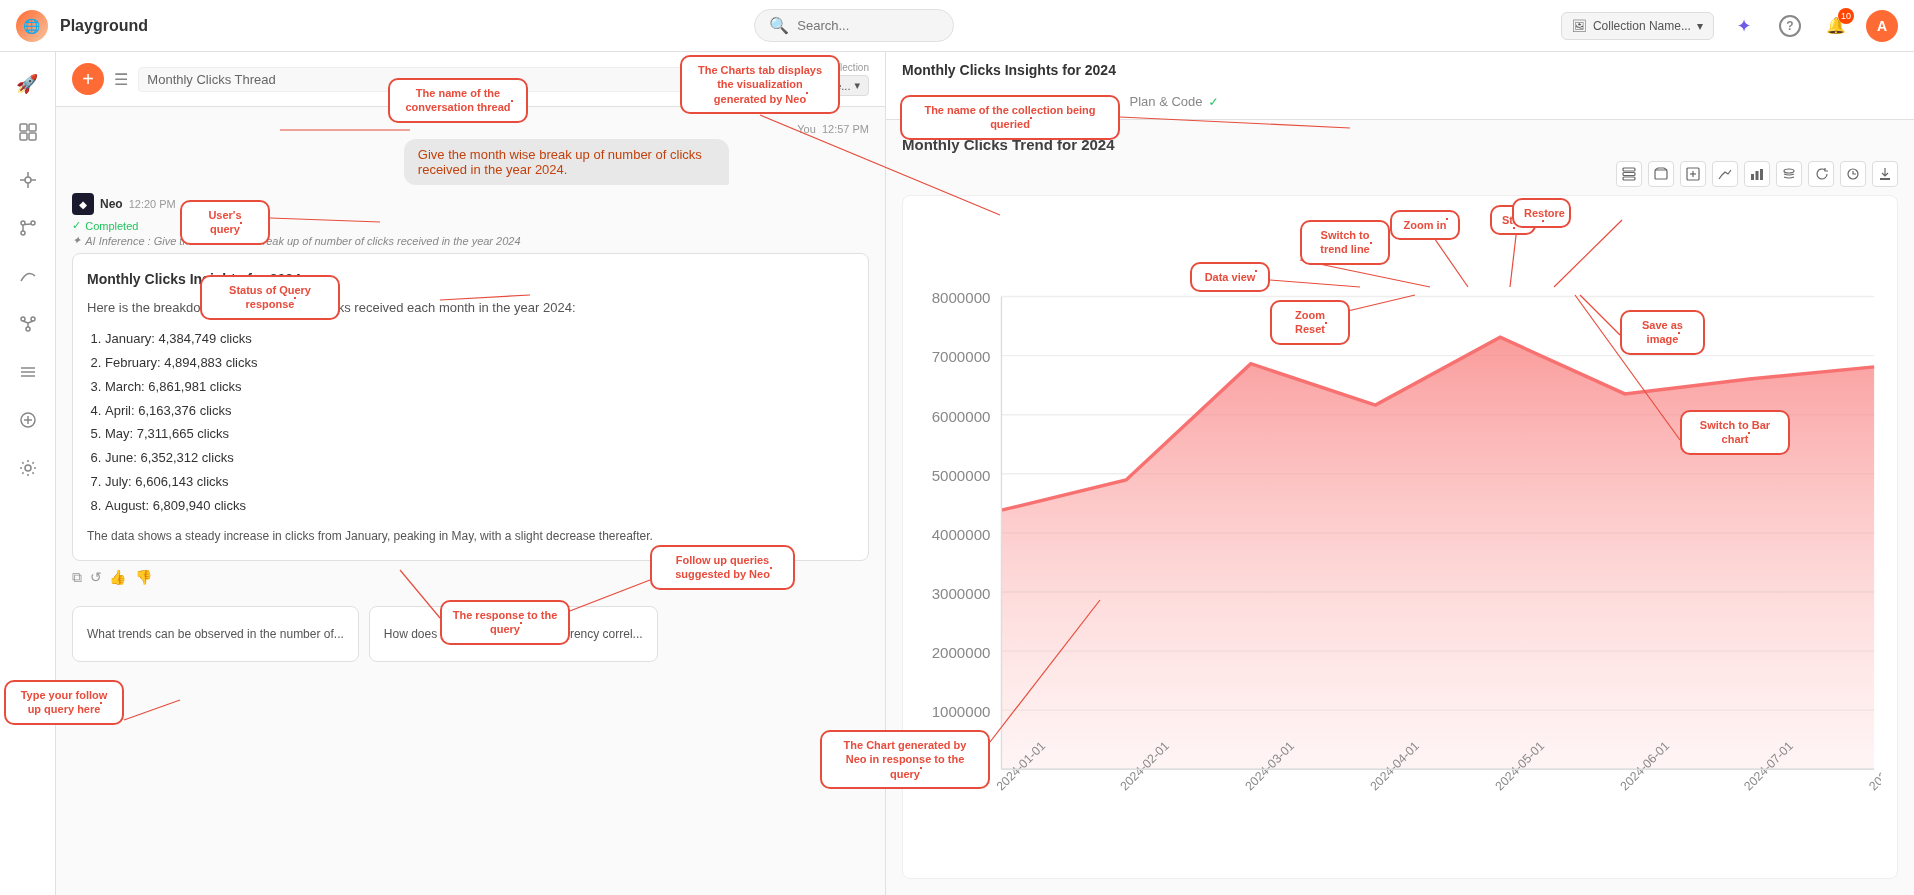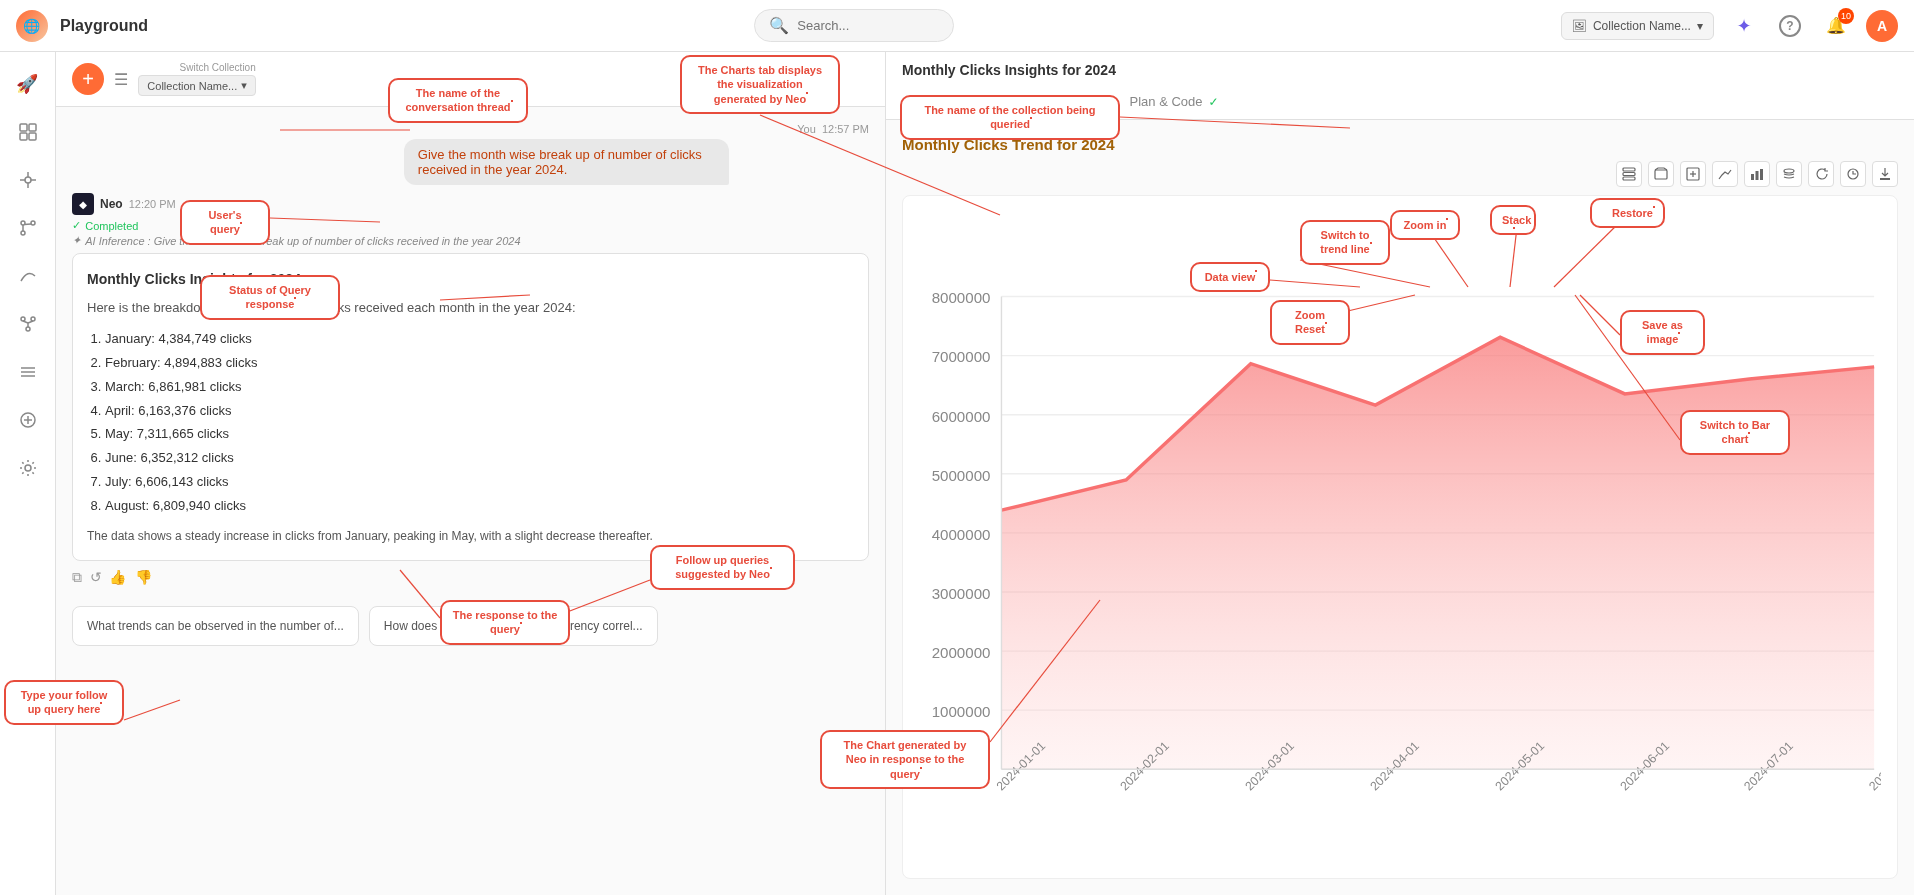--- a/index.html
+++ b/index.html
@@ -70,41 +70,41 @@
     .neo-response-box h4 { font-size: 14px; font-weight: 600; margin-bottom: 8px; }
     .neo-response-box .subtitle { margin-bottom: 10px; color: #555; }
     .neo-response-box ol { padding-left: 18px; margin-bottom: 10px; }
     .neo-response-box ol li { margin-bottom: 3px; }
     .neo-response-box .summary { color: #555; font-size: 12px; }
     .message-actions { display: flex; align-items: center; gap: 8px; margin-top: 8px; }
     .msg-action-btn { font-size: 14px; color: #999; cursor: pointer; }
 
     
     .suggestions-row { display: flex; gap: 10px; padding: 8px 0; flex-wrap: wrap; }
-    .suggestion-chip { background: #fff; border: 1px solid #e0e0e0; border-radius: 8px; padding: 12px 14px; font-size: 12px; color: #555; cursor: pointer; max-width: 300px; white-space: nowrap; overflow: hidden; text-overflow: ellipsis; }
+    .suggestion-chip { background: #fff; border: 1px solid #e0e0e0; border-radius: 8px; padding: 20px 14px; font-size: 12px; color: #555; cursor: pointer; max-width: 300px; white-space: nowrap; overflow: hidden; text-overflow: ellipsis; }
 
     
     .chat-input-area { padding: 10px 16px 8px; border-top: 1px solid #e0e0e0; background: #fff; }
     .chat-input-box { display: flex; align-items: center; border: 1px solid #e0e0e0; border-radius: 8px; padding: 8px 12px; gap: 8px; background: #fff; }
     .chat-input-box input { flex: 1; border: none; outline: none; font-size: 13px; color: #333; }
     .send-btn { width: 28px; height: 28px; background: #ff6b35; border-radius: 50%; color: #fff; font-size: 14px; display: flex; align-items: center; justify-content: center; cursor: pointer; }
     .chat-footer { display: flex; justify-content: space-between; align-items: center; padding: 4px 0; font-size: 11px; color: #999; }
 
     
     .chart-panel { flex: 1; display: flex; flex-direction: column; background: #fafafa; overflow: hidden; }
     .chart-panel-header { padding: 10px 16px 0; background: #fff; border-bottom: 1px solid #e0e0e0; }
     .chart-title-row { font-size: 14px; font-weight: 600; color: #333; margin-bottom: 8px; }
     .chart-tabs { display: flex; align-items: center; gap: 0; }
     .chart-tab { display: flex; align-items: center; gap: 6px; padding: 8px 20px; cursor: pointer; font-size: 13px; color: #888; border-bottom: 2px solid transparent; }
     .chart-tab.active { color: #ff6b35; border-bottom: 2px solid #ff6b35; }
     .chart-tab .check { color: #22c55e; font-size: 12px; }
 
     
     .chart-content { flex: 1; padding: 16px; overflow: hidden; position: relative; }
-    .chart-inner-title { font-size: 15px; font-weight: 600; color: #a16207; margin-bottom: 8px; }
+    .chart-inner-title { font-size: 15px; font-weight: 600; color: #404040; margin-bottom: 8px; }
     .chart-toolbar { display: flex; align-items: center; justify-content: flex-end; gap: 6px; margin-bottom: 8px; }
     .chart-tool-btn { width: 26px; height: 26px; border: 1px solid #ddd; border-radius: 4px; background: #fff; display: flex; align-items: center; justify-content: center; cursor: pointer; color: #666; font-size: 13px; }
     .chart-area { flex: 1; background: #fff; border: 1px solid #eee; border-radius: 8px; padding: 16px; position: relative; height: calc(100% - 80px); }
 
     
     .callout {
       position: absolute;
       background: #fff;
       border: 2px solid #e74c3c;
       border-radius: 10px;
@@ -225,20 +225,21 @@
   </div>
 </div>
 
 <div class="main-layout">
 
   <div class="chat-panel">
 
     <div class="chat-header">
       <div class="add-btn">+</div>
       <span class="menu-icon">☰</span>
+      <div class="thread-name">Monthly Clicks Thread</div>
       <div class="collection-right">
         <span class="switch-collection-label">Switch Collection</span>
         <div class="collection-name-tag">
           <span>Collection Name...</span>
           <span>▾</span>
         </div>
       </div>
     </div>
 
     <div class="chat-messages">
@@ -496,21 +497,21 @@
   <div class="callout" style="left:1390px;top:210px;width:70px;">Zoom in</div>
   <svg style="position:absolute;top:0;left:0;width:100%;height:100%;pointer-events:none;">
     <line x1="1430" y1="232" x2="1468" y2="287" stroke="#e74c3c" stroke-width="1.2"></line>
   </svg>
 
   <div class="callout" style="left:1490px;top:205px;width:46px;">Stack</div>
   <svg style="position:absolute;top:0;left:0;width:100%;height:100%;pointer-events:none;">
     <line x1="1517" y1="227" x2="1510" y2="287" stroke="#e74c3c" stroke-width="1.2"></line>
   </svg>
 
-  <div class="callout" style="left:1590px;top:198px;width:75px;text-align:right;">Restore</div>
+  <div class="callout" style="left:1512px;top:198px;width:59px;">Restore</div>
   <svg style="position:absolute;top:0;left:0;width:100%;height:100%;pointer-events:none;">
     <line x1="1622" y1="220" x2="1554" y2="287" stroke="#e74c3c" stroke-width="1.2"></line>
   </svg>
 
   <div class="callout" style="left:1190px;top:262px;width:80px;">Data view</div>
   <svg style="position:absolute;top:0;left:0;width:100%;height:100%;pointer-events:none;">
     <line x1="1270" y1="280" x2="1360" y2="287" stroke="#e74c3c" stroke-width="1.2"></line>
   </svg>
 
   <div class="callout" style="left:1270px;top:300px;width:80px;">Zoom Reset</div>

